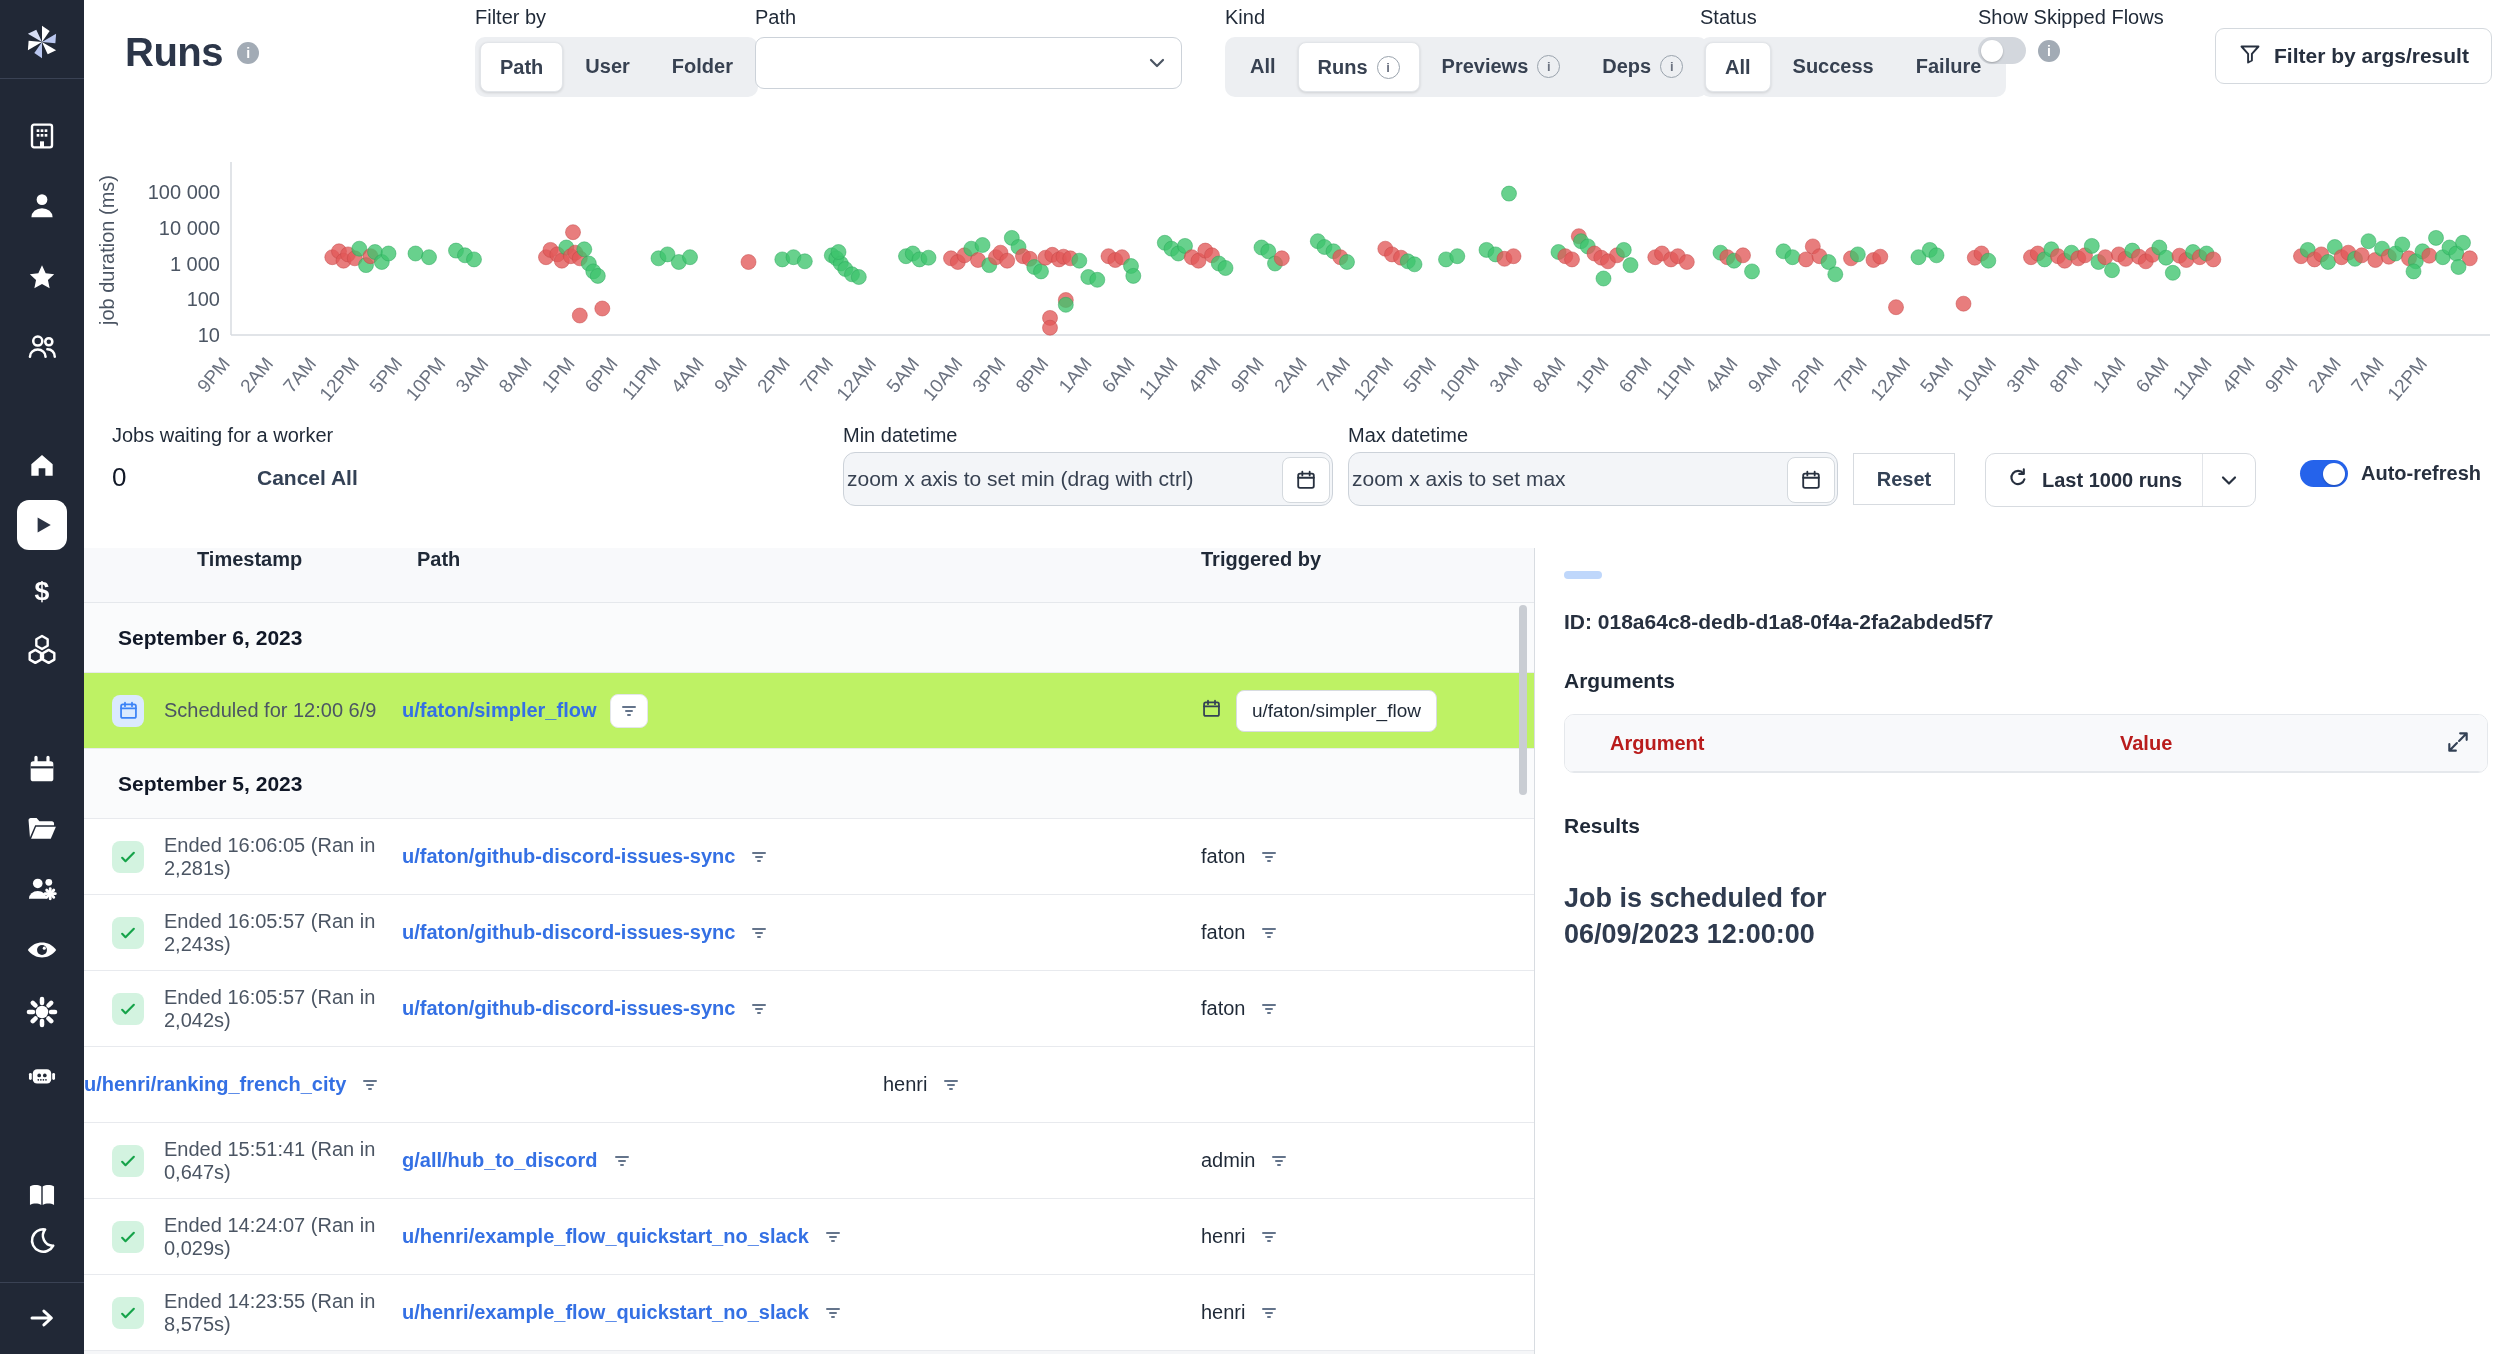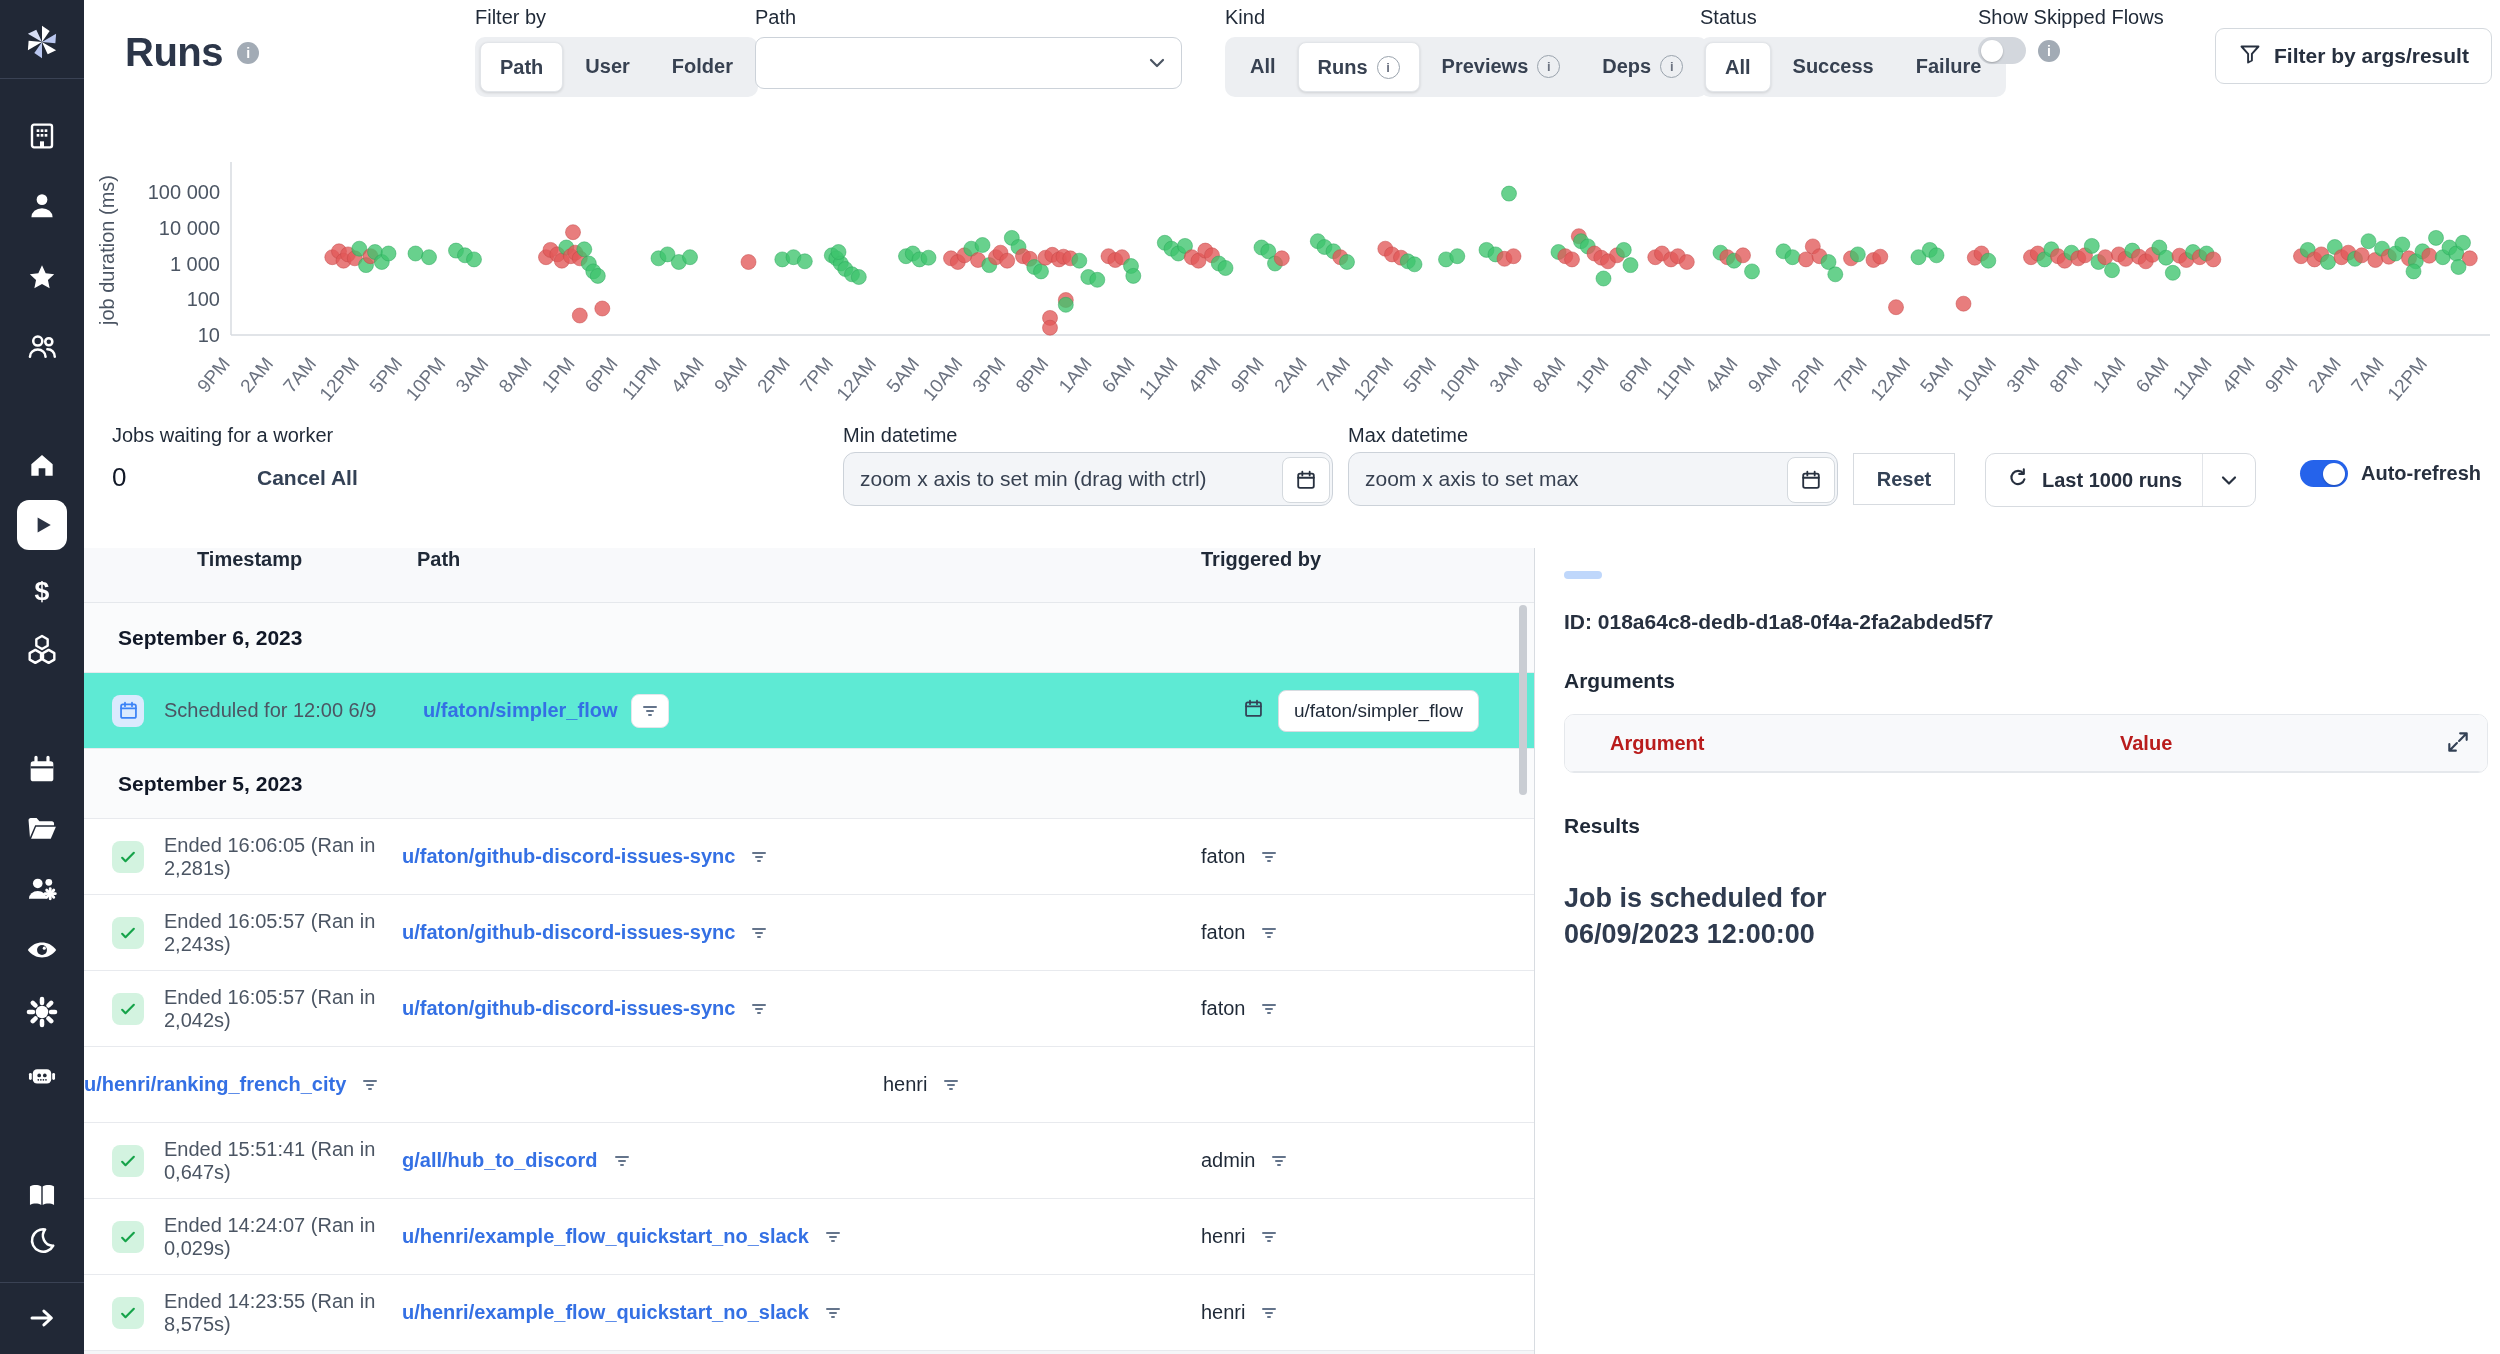--- a/index.html
+++ b/index.html
@@ -53,21 +53,21 @@
   .xtick{font-size:19px;fill:#6b7280;font-family:"Liberation Sans",sans-serif;}
   .ylab{font-size:20px;fill:#4b5563;font-family:"Liberation Sans",sans-serif;}
 
   
   .controls{position:relative;height:138px;}
   .ctl-label{position:absolute;top:14px;font-size:20px;color:#1f2937;}
   .jobs-count{position:absolute;left:28px;top:52px;font-size:26px;color:#111827;}
   .cancel-all{position:absolute;left:173px;top:56px;font-size:21px;font-weight:600;color:#334155;cursor:pointer;}
   .dt-input{position:absolute;top:42px;width:490px;height:54px;box-sizing:border-box;
     border:1px solid #ccd2d9;border-radius:12px;background:#f3f5f8;font-size:21px;color:#1f2937;
-    padding:0 10px 0 16px;font-family:"Liberation Sans",sans-serif;}
+    padding:0 10px 0 3px;font-family:"Liberation Sans",sans-serif;}
   .dt-input::placeholder{color:#374151;opacity:1;}
   .cal-btn{position:absolute;top:47px;width:46px;height:44px;background:#fff;border:1px solid #d4d9de;
     border-radius:8px;display:flex;align-items:center;justify-content:center;cursor:pointer;}
   .reset-btn{position:absolute;left:1769px;top:43px;width:102px;height:52px;background:#fff;
     border:1px solid #d7dbe0;border-radius:0;font-size:20px;font-weight:600;color:#334155;cursor:pointer;}
   .runs-combo{position:absolute;left:1901px;top:43px;height:52px;display:flex;background:#fff;
     border:1px solid #d7dbe0;border-radius:10px;align-items:stretch;}
   .runs-combo .main-part{display:flex;align-items:center;gap:12px;padding:0 20px 0 20px;
     font-size:20px;font-weight:600;color:#27303f;cursor:pointer;}
   .runs-combo .chev-part{width:52px;display:flex;align-items:center;justify-content:center;
@@ -80,21 +80,21 @@
   .table-pane{width:1450px;flex-shrink:0;border-right:1px solid #d8dce1;position:relative;overflow:hidden;}
   .thead{height:54px;display:flex;align-items:flex-start;background:#f8f9fb;border-bottom:1px solid #e5e8ec;
     font-weight:700;font-size:20px;color:#1f2937;}
   .thead .h1{width:318px;box-sizing:border-box;padding-left:113px;}
   .thead .h2{width:715px;box-sizing:border-box;padding-left:15px;}
   .thead .h3{flex:1;box-sizing:border-box;padding-left:84px;}
   .trow{display:flex;align-items:center;border-bottom:1px solid #e8eaee;cursor:pointer;}
   .trow-date{height:70px;background:#fafbfc;padding-left:34px;font-weight:700;font-size:21px;
     color:#111827;box-sizing:border-box;}
   .trow-job{height:75px;}
-  .trow-job.selected{background:#5eead4;gap:21px;}
+  .trow-job.selected{background:#bef264;}
   .c1{width:318px;box-sizing:border-box;padding-left:28px;display:flex;align-items:center;gap:20px;}
   .c2{width:715px;box-sizing:border-box;display:flex;align-items:center;gap:14px;}
   .c3{flex:1;box-sizing:border-box;padding-left:84px;display:flex;align-items:center;gap:14px;}
   .job-icon{width:32px;height:32px;border-radius:8px;display:flex;align-items:center;justify-content:center;flex-shrink:0;}
   .job-icon.ok{background:#d3f3e0;}
   .job-icon.sched{background:#dbeafe;}
   .ts-text{font-size:20px;color:#4b5563;}
   .path-link{font-size:20px;font-weight:600;color:#3470e4;text-decoration:none;cursor:pointer;}
   .filter-ic{display:inline-flex;align-items:center;justify-content:center;cursor:pointer;}
   .filter-chip{width:36px;height:32px;background:#fff;border:1px solid #e3e6ea;border-radius:8px;

